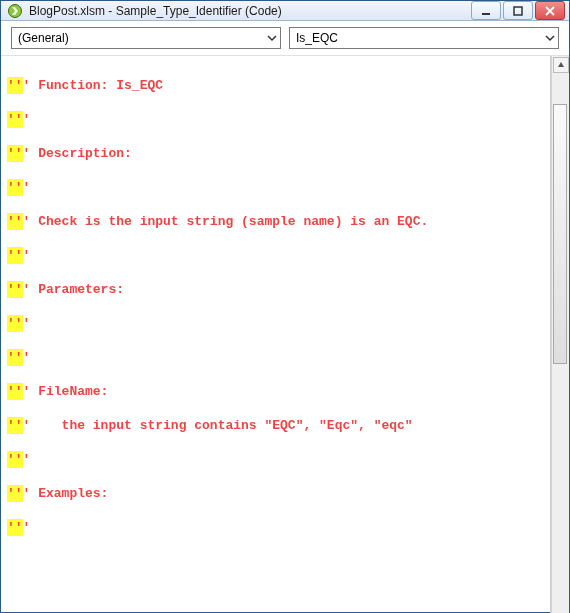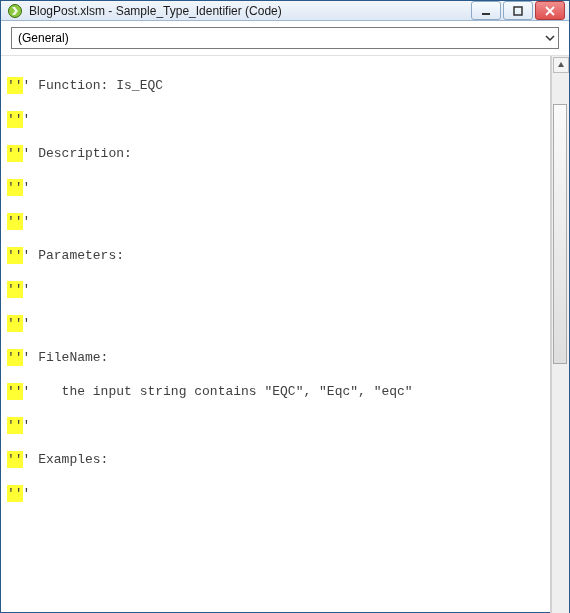--- a/index.html
+++ b/index.html
@@ -49,21 +49,21 @@
     .code-container { flex:1; position: relative; display:flex; }
     .code-scroll-h { flex:1; overflow:hidden; border-right: 1px solid #d0d0d0; display:flex; }
     .code-pane {
       flex:1; padding: 4px 0 0 6px;
       font-family: Consolas, "Courier New", monospace;
       font-size: 13px; line-height: 17px;
       white-space: pre; color: #000;
       position: relative;
     }
     .code-pane .line { height: 17px; display:flex; align-items:center; }
-    .code-pane .c { color: #404040; }
+    .code-pane .c { color: #ef4444; font-weight: bold; }
     .hl { background: #ffff33; } 
     .apos { display:inline-block; width:auto; }
 
     .vscroll {
       width: 18px; background:#efefef; border-left:1px solid #d0d0d0;
       display:flex; flex-direction:column; align-items:center;
     }
     .vscroll .vs-btn {
       width:16px; height:16px; margin:1px; background:#f4f4f4; border:1px solid #bcbcbc;
       display:flex; align-items:center; justify-content:center; cursor:default;
@@ -108,29 +108,38 @@
 
   <div class="dropdown-row">
     <div class="dropdown">
       <span class="dd-text">(General)</span>
       <span class="chev">
         <svg width="10" height="10">
             <path d="M1 3l4 4 4-4" fill="none" stroke="#333" stroke-width="1.5"></path>
           </svg>
       </span>
     </div>
+    <div class="dropdown">
+      <span class="dd-text">Is_EQC</span>
+      <span class="chev">
+        <svg width="10" height="10">
+            <path d="M1 3l4 4 4-4" fill="none" stroke="#333" stroke-width="1.5"></path>
+          </svg>
+      </span>
+    </div>
   </div>
 
   <div class="code-container">
     <div class="code-scroll-h">
       <div class="code-pane">
 <div class="line"><span class="c"><span class="hl apos">''</span><span>' Function: Is_EQC</span></span></div>
 <div class="line"><span class="c"><span class="hl apos">''</span><span>'</span></span></div>
 <div class="line"><span class="c"><span class="hl apos">''</span><span>' Description:</span></span></div>
 <div class="line"><span class="c"><span class="hl apos">''</span><span>'</span></span></div>
+<div class="line"><span class="c"><span class="hl apos">''</span><span>' Check is the input string (sample name) is an EQC.</span></span></div>
 <div class="line"><span class="c"><span class="hl apos">''</span><span>'</span></span></div>
 <div class="line"><span class="c"><span class="hl apos">''</span><span>' Parameters:</span></span></div>
 <div class="line"><span class="c"><span class="hl apos">''</span><span>'</span></span></div>
 <div class="line"><span class="c"><span class="hl apos">''</span><span>'</span></span></div>
 <div class="line"><span class="c"><span class="hl apos">''</span><span>' FileName:</span></span></div>
 <div class="line"><span class="c"><span class="hl apos">''</span><span>'    the input string contains "EQC", "Eqc", "eqc"</span></span></div>
 <div class="line"><span class="c"><span class="hl apos">''</span><span>'</span></span></div>
 <div class="line"><span class="c"><span class="hl apos">''</span><span>' Examples:</span></span></div>
 <div class="line"><span class="c"><span class="hl apos">''</span><span>'</span></span></div>
 

